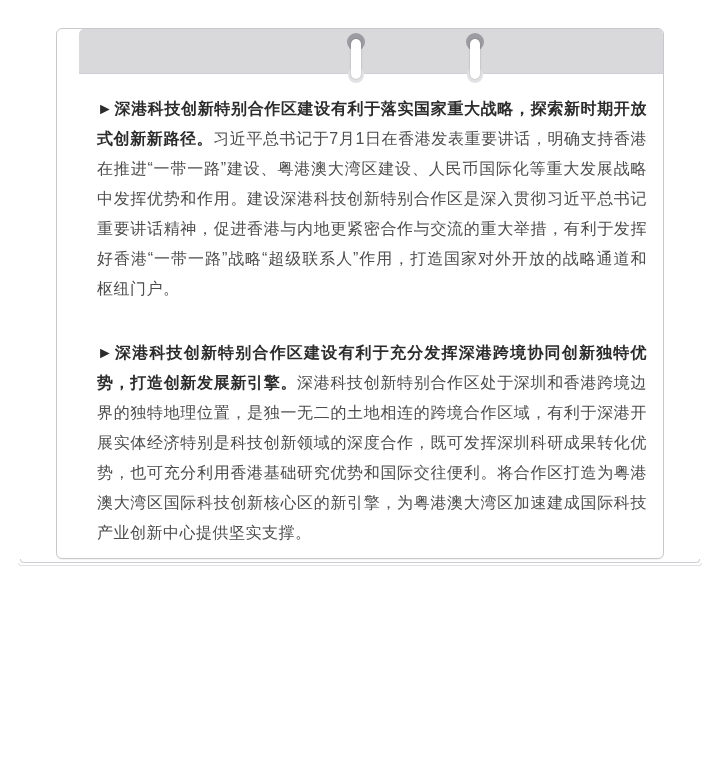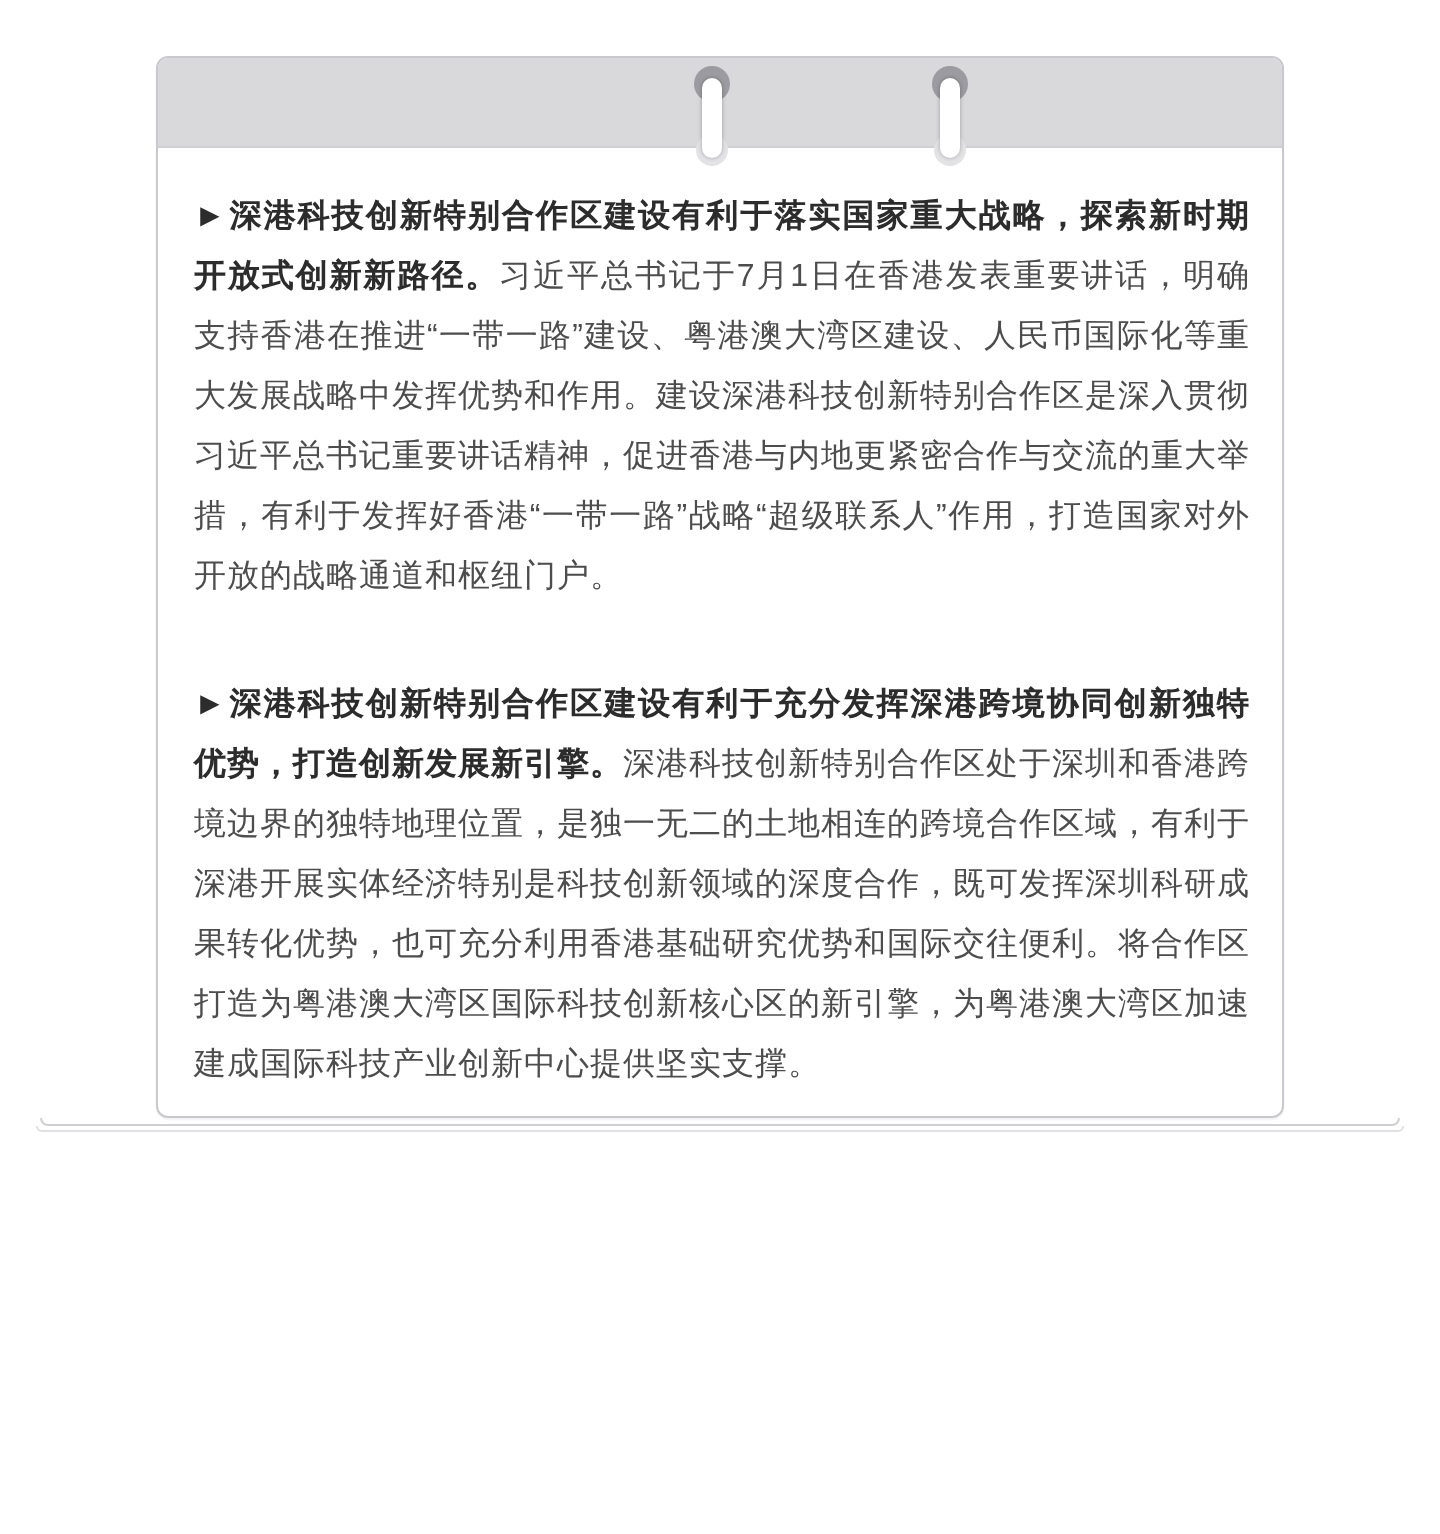--- a/index.html
+++ b/index.html
@@ -7,26 +7,27 @@
   body {
     width: 720px; height: 767px;
     font-family: "Liberation Sans", "DejaVu Sans", sans-serif;
     overflow: hidden;
   }
   .stage { width: 720px; padding-top: 28px; }
 
   
   .card {
     position: relative;
-    width: 564px;
+    width: 608px;
     margin: 0 auto;
     background: #ffffff;
     border: 1px solid #c9c9cd;
     border-radius: 6px;
     box-shadow: 0 1px 1px rgba(0,0,0,0.05);
+    padding-left: 22px;
   }
   .card-header {
     position: relative;
     height: 45px;
     background: #d9d9dc;
     border-bottom: 1px solid #d0d0d4;
     border-radius: 5px 5px 0 0;
   }
 
   

